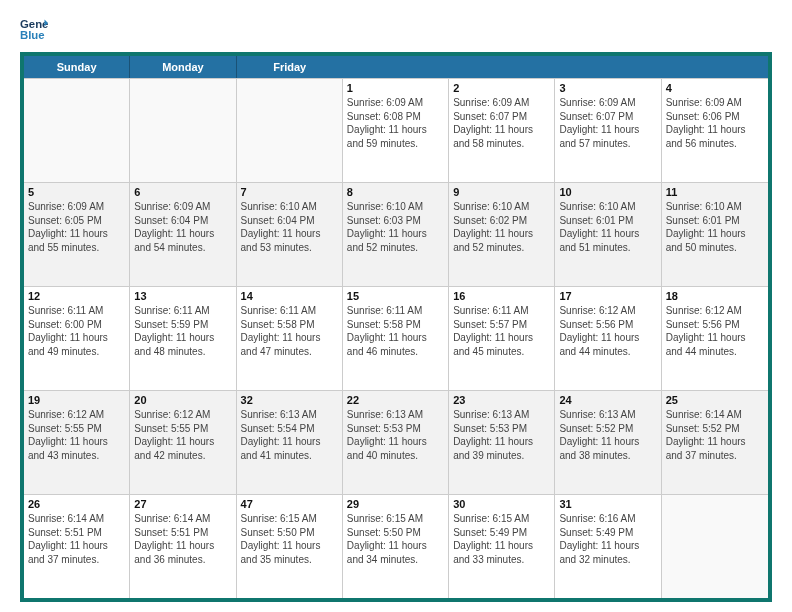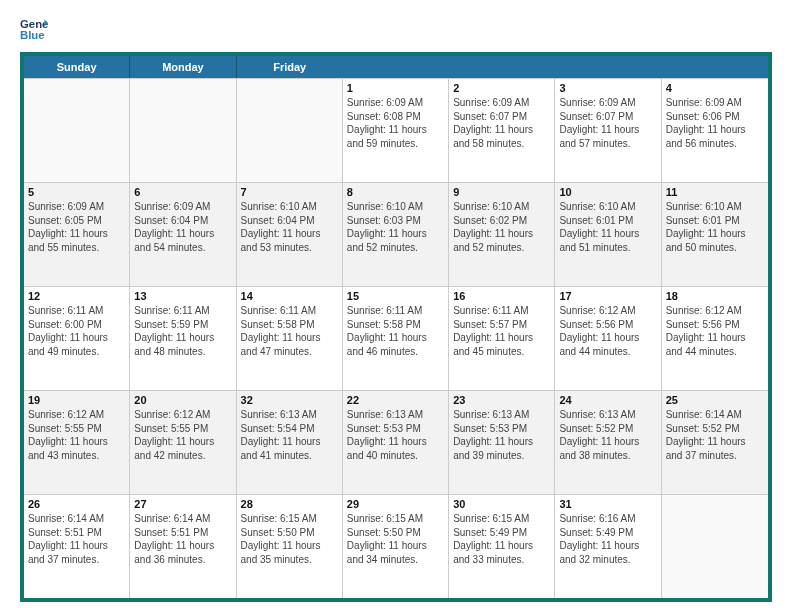--- a/index.html
+++ b/index.html
@@ -325,21 +325,21 @@
 and 37 minutes.</div>
           </div>
           <div class="cal-cell">
             <span class="day-num">27</span>
             <div class="day-info" style="white-space: pre-line;">Sunrise: 6:14 AM
 Sunset: 5:51 PM
 Daylight: 11 hours
 and 36 minutes.</div>
           </div>
           <div class="cal-cell">
-            <span class="day-num">28</span>
+            <span class="day-num">47</span>
             <div class="day-info" style="white-space: pre-line;">Sunrise: 6:15 AM
 Sunset: 5:50 PM
 Daylight: 11 hours
 and 35 minutes.</div>
           </div>
           <div class="cal-cell">
             <span class="day-num">29</span>
             <div class="day-info" style="white-space: pre-line;">Sunrise: 6:15 AM
 Sunset: 5:50 PM
 Daylight: 11 hours

